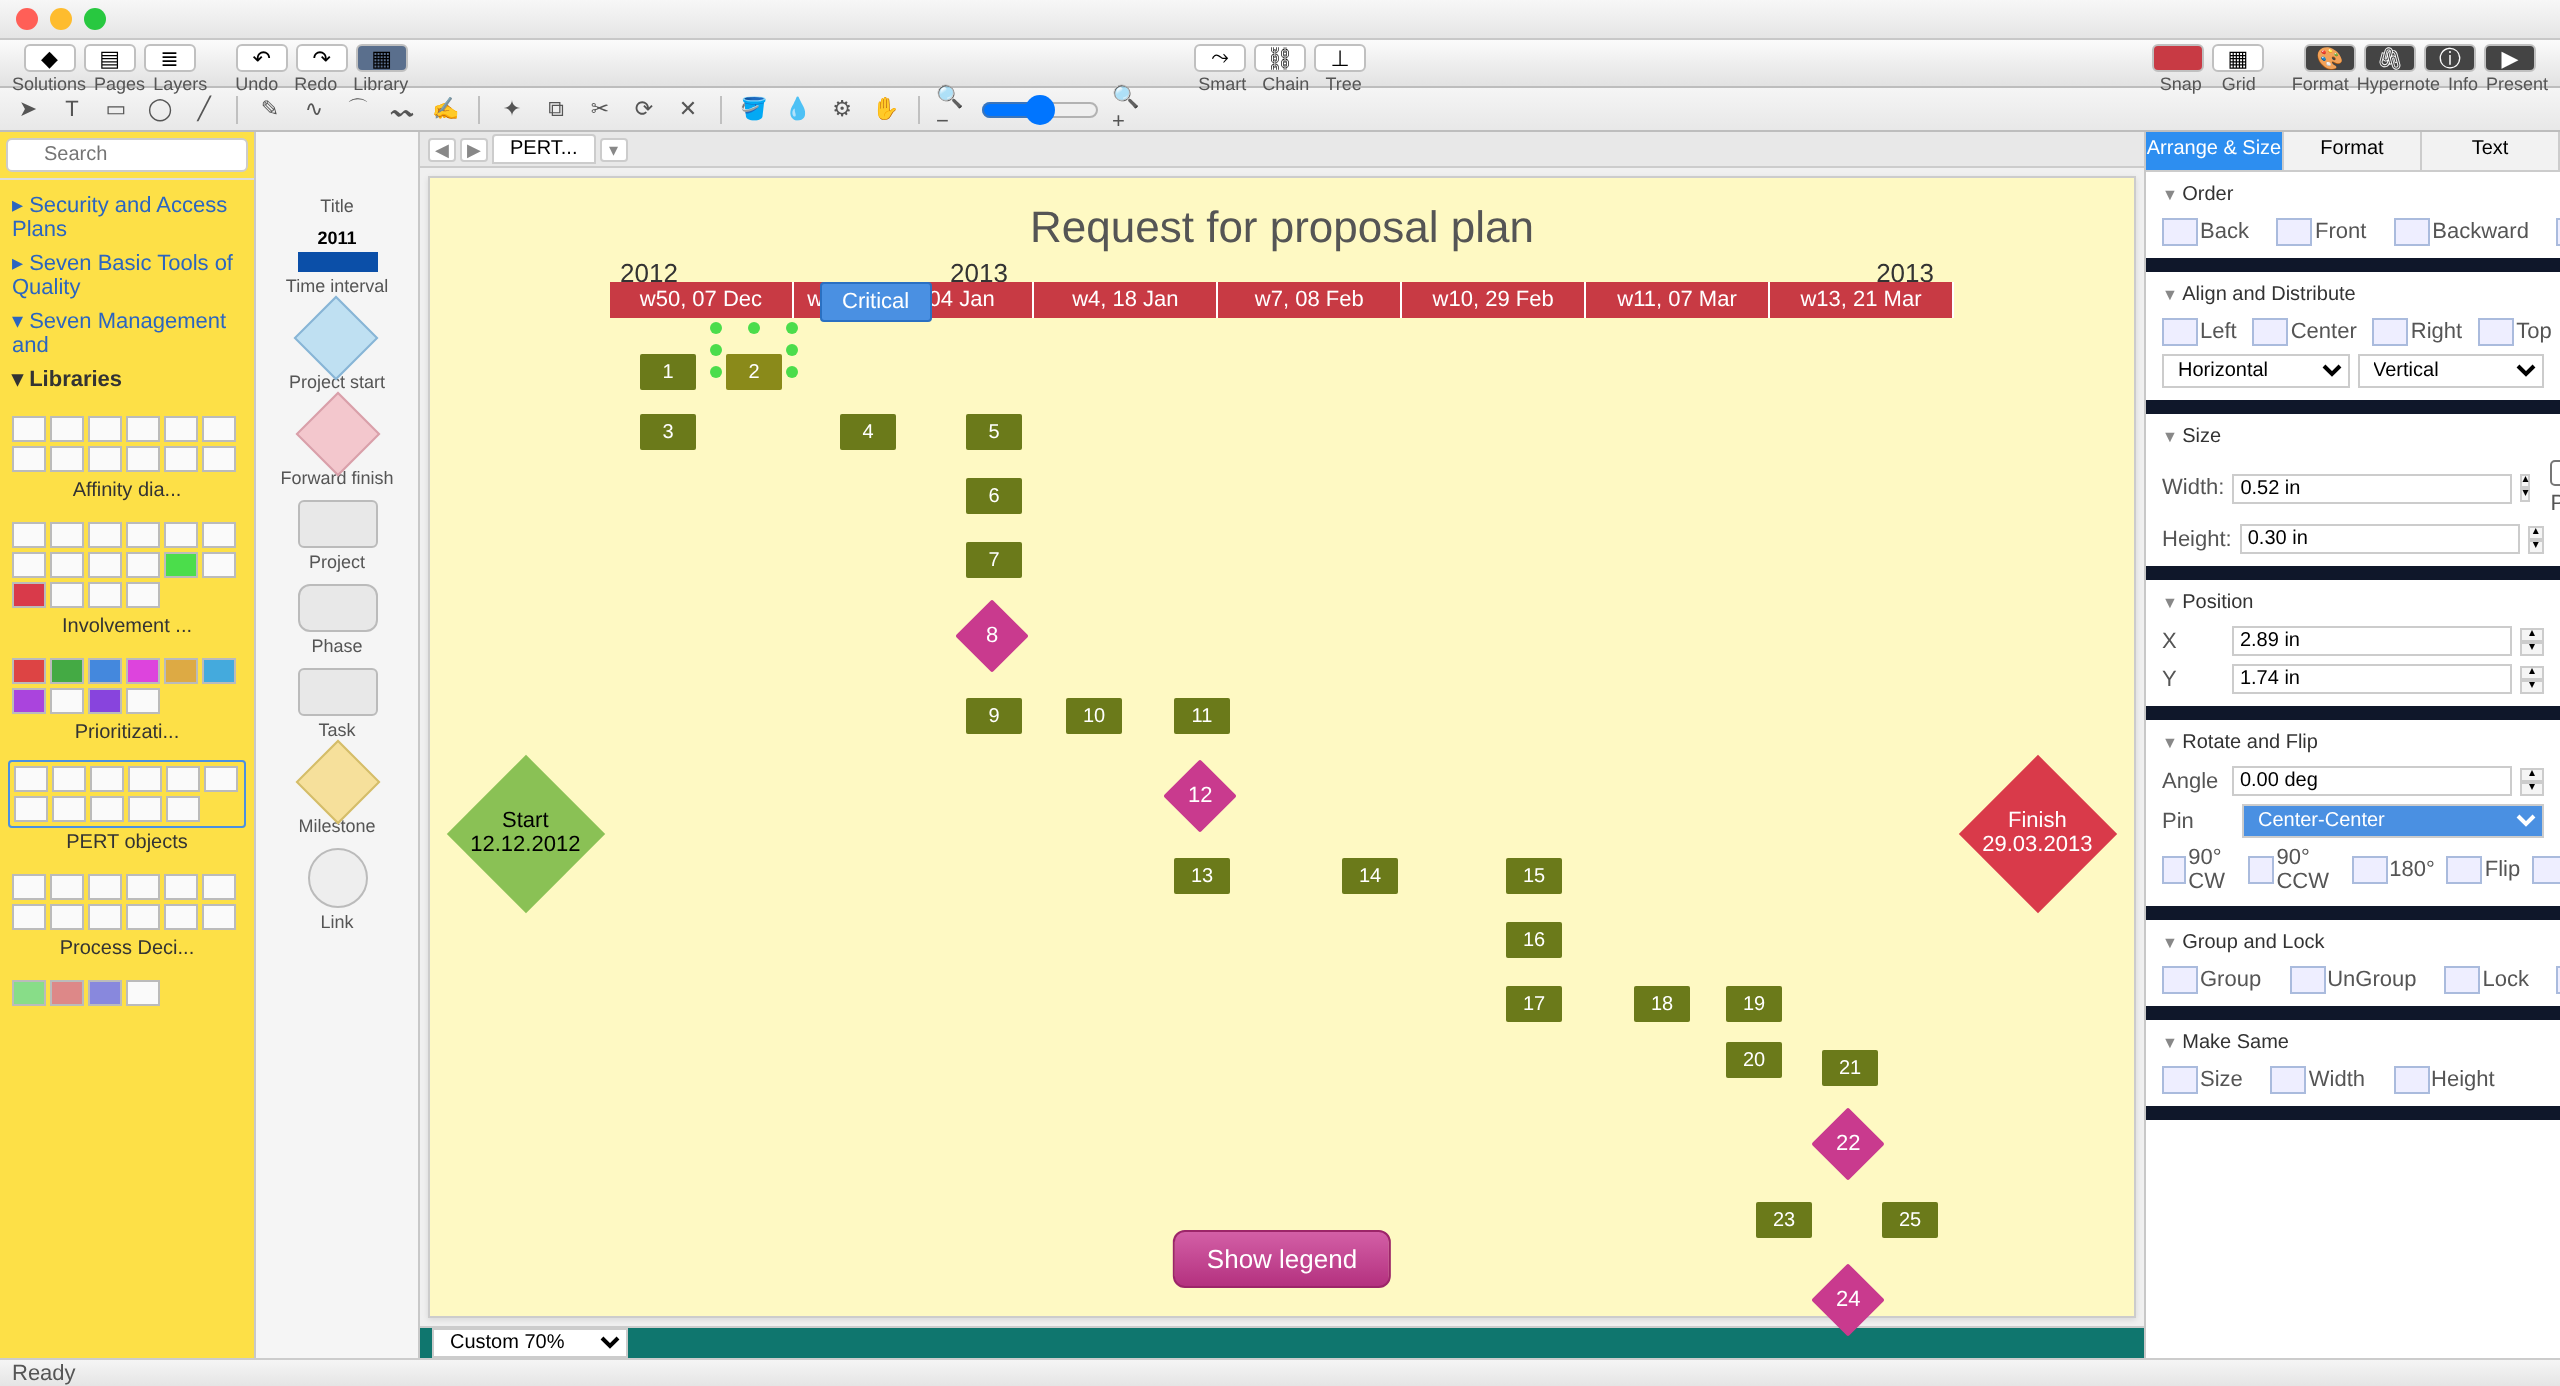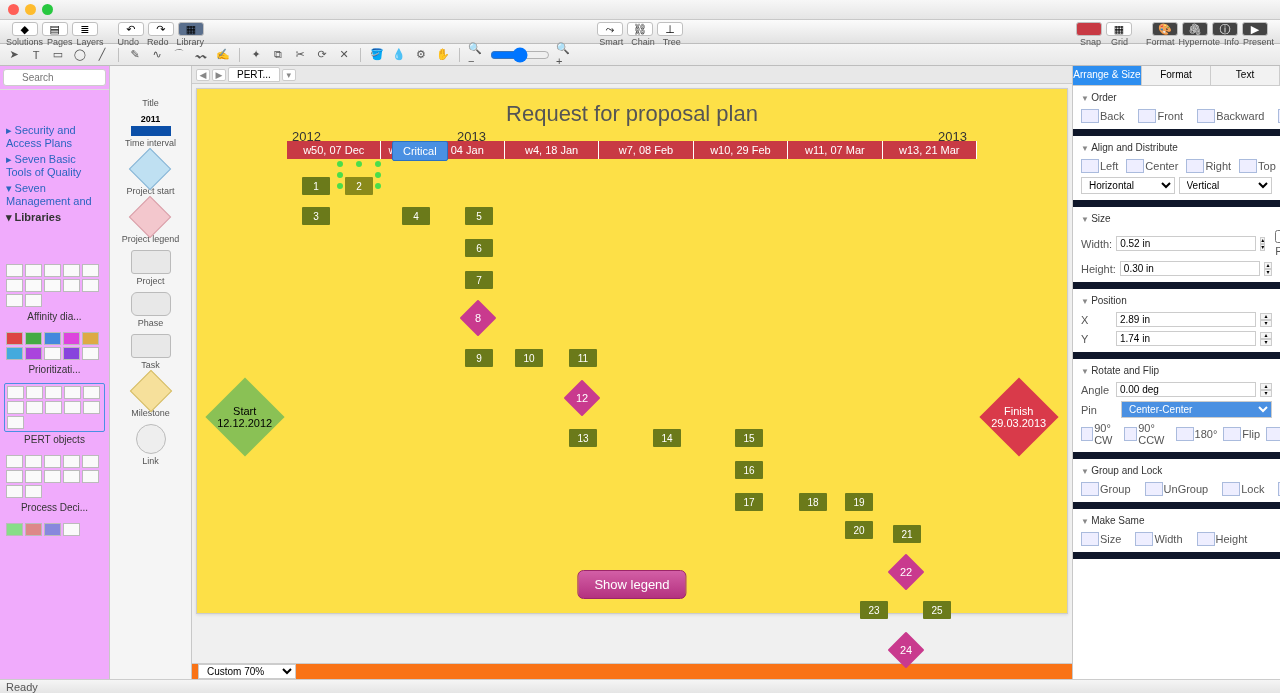--- a/index.html
+++ b/index.html
@@ -13,21 +13,21 @@
 .tb-group { display:flex; flex-direction:column; align-items:center; gap:1px;}
 .tb-icons { display:flex; gap:4px;}
 .tb-ico { width:26px; height:14px; background:#fff; border:1px solid #c0c0c0; border-radius:3px; display:flex; align-items:center; justify-content:center;}
 .tb-ico.active{background:#5a6f8d;}
 .tb-label { font-size:9px; color:#555; }
 .tb-spacer{flex:1;}
 .toolbar2 { height:22px; background:linear-gradient(#f5f5f5,#e8e8e8); border-bottom:1px solid #bdbdbd; display:flex; align-items:center; padding:0 6px; gap:6px;}
 .t2-ico { width:16px; height:16px; display:flex; align-items:center; justify-content:center; color:#555;}
 .t2-sep { width:1px; height:14px; background:#c0c0c0; margin:0 2px;}
 .main { display:flex; height:613px; }
-.leftpanel { width:110px; background:#f0abfc; border-right:1px solid #c8c8c8; display:flex; flex-direction:column;gap:28px; }
+.leftpanel { width:128px; background:#fde047; border-right:1px solid #c8c8c8; display:flex; flex-direction:column; }
 .searchwrap { padding:3px; border-bottom:1px solid #ddd;}
 .searchwrap input { width:100%; border:1px solid #ccc; border-radius:3px; padding:2px 4px 2px 18px; font-size:10px; background:#fff;}
 .tree { padding:4px 6px; font-size:10px; color:#2b65c0; }
 .tree div { padding:2px 0; cursor:pointer;}
 .tree .hd{color:#333; font-weight:bold;}
 .libgrid { flex:1; overflow-y:auto; padding:4px;}
 .libsect { margin-bottom:8px;}
 .libgrid-items { display:flex; flex-wrap:wrap; gap:2px; padding:2px;}
 .libitem { width:17px; height:13px; border:1px solid #bbb; background:#fafafa;}
 .libtitle { text-align:center; font-size:10px; color:#333; padding-top:2px;}
@@ -42,37 +42,37 @@
 .sh-dia.blue{background:#bfe0f2;border:1px solid #88b5d6;}
 .sh-dia.pink{background:#f3c7cd;border:1px solid #d9a0aa;}
 .sh-dia.yel{background:#f6e09b;border:1px solid #d4bd6a;}
 .sh-rect{background:#e8e8e8;border:1px solid #bbb;border-radius:3px;}
 .sh-rect.phase{border-radius:6px;}
 .sh-circ{width:30px;height:30px;border-radius:50%;background:#eee;border:1px solid #bbb;}
 .canvas-area { flex:1; display:flex; flex-direction:column; background:#f0f0f0; }
 .tabbar { height:18px; background:#e8e8e8; border-bottom:1px solid #ccc; display:flex; align-items:center; padding:0 4px; gap:2px;}
 .tabbar .nav{width:14px; text-align:center; color:#888; border:1px solid #ccc; background:#fff; border-radius:2px; font-size:9px;}
 .tab { padding:1px 8px; background:#fff; border:1px solid #ccc; border-radius:2px 2px 0 0; font-size:10px;}
-.canvas { flex:1; background:#fde047; margin:4px; border:1px solid #ccc; position:relative; box-shadow:0 1px 3px rgba(0,0,0,0.1);padding-left:32px;}
+.canvas { flex:1; background:#fef9c3; margin:4px; border:1px solid #ccc; position:relative; box-shadow:0 1px 3px rgba(0,0,0,0.1);padding-left:32px;}
 .chart-title { position:absolute; top:12px; left:50%; transform:translateX(-50%); font-size:22px; color:#555;}
 .year-labels { position:absolute; top:40px; font-size:13px; color:#333;}
 .timeband { position:absolute; top:52px; left:90px; right:90px; display:flex; }
 .wk { flex:1; background:#c83a44; color:#fff; text-align:center; padding:3px 0; font-size:11px; border-right:1px solid #fff;}
 .tooltip { position:absolute; top:52px; left:195px; background:#4a90e2; color:#fff; padding:3px 10px; border:1px solid #2a70c2; border-radius:2px; font-size:11px; z-index:5;}
 .node { position:absolute; width:28px; height:18px; background:#6b7a1a; color:#fff; font-size:10px; display:flex; align-items:center; justify-content:center; border-radius:1px;}
 .diamond-node{width:26px;height:26px;transform:rotate(45deg);background:#c93a8e;}
 .diamond-node span{transform:rotate(-45deg);}
 .start-end { position:absolute; width:56px; height:56px; transform:rotate(45deg); display:flex; align-items:center; justify-content:center;}
 .start-end .inner{transform:rotate(-45deg); text-align:center; font-size:10px;}
 .start{background:#8ac155;left:20px;top:300px;}
 .finish{background:#d93a4a;right:20px;top:300px;color:#fff;}
 .sel-handles{position:absolute;left:140px;top:72px;width:44px;height:28px;}
 .sel-handles i{position:absolute;width:6px;height:6px;background:#4bdd4b;border-radius:50%;}
 .legend-btn{position:absolute;bottom:14px;left:50%;transform:translateX(-50%);background:linear-gradient(#d35fa6,#b4317f); color:#fff; padding:6px 16px; border-radius:6px; font-size:13px; border:1px solid #9c2569;margin-top:35px;}
-.statusbar-canvas{height:16px;background:#f97316;border-top:1px solid #ccc;display:flex;align-items:center;padding:0 6px;margin-top:45px;}
+.statusbar-canvas{height:16px;background:#0f766e;border-top:1px solid #ccc;display:flex;align-items:center;padding:0 6px;}
 .zoom-sel{font-size:10px;border:1px solid #ccc;background:#fff;padding:0 14px 0 4px;}
 .rightpanel { width:208px; background:#fff; border-left:1px solid #c8c8c8; display:flex; flex-direction:column;}
 .rtabs { display:flex; height:20px; border-bottom:1px solid #ccc;}
 .rtab { flex:1; text-align:center; font-size:10px; padding:3px 0; background:#f2f2f2; border-right:1px solid #ccc;}
 .rtab.active{background:#2d8ef0;color:#fff;}
 .rsection { padding:4px 8px; border-bottom:7px solid #0f172a;}
 .rhead { font-size:10px; color:#333; padding:2px 0 4px;}
 .rhead::before{content:"▼ "; font-size:8px; color:#888;}
 .iconrow { display:flex; gap:14px; justify-content:flex-start; padding:2px 0;}
 .iconbtn { display:flex; flex-direction:row; align-items:center; gap:1px; font-size:8px; color:#555;}
@@ -214,20 +214,41 @@
             <div class="libitem"></div>
             <div class="libitem"></div>
             <div class="libitem"></div>
             <div class="libitem"></div>
             <div class="libitem"></div>
           </div>
         <div class="libtitle">Affinity dia...</div>
       </div>
       <div class="libsect">
         <div class="libgrid-items">
+            <div class="libitem"></div>
+            <div class="libitem"></div>
+            <div class="libitem"></div>
+            <div class="libitem"></div>
+            <div class="libitem"></div>
+            <div class="libitem"></div>
+            <div class="libitem"></div>
+            <div class="libitem"></div>
+            <div class="libitem"></div>
+            <div class="libitem"></div>
+            <div class="libitem" style="background:#4bdd4b"></div>
+            <div class="libitem"></div>
+            <div class="libitem" style="background:#d93a4a"></div>
+            <div class="libitem"></div>
+            <div class="libitem"></div>
+            <div class="libitem"></div>
+          </div>
+        <div class="libtitle">Involvement ...</div>
+      </div>
+      <div class="libsect">
+        <div class="libgrid-items">
             <div class="libitem" style="background:#d44"></div>
             <div class="libitem" style="background:#4a4"></div>
             <div class="libitem" style="background:#48d"></div>
             <div class="libitem" style="background:#d4d"></div>
             <div class="libitem" style="background:#da4"></div>
             <div class="libitem" style="background:#4ad"></div>
             <div class="libitem" style="background:#a4d"></div>
             <div class="libitem"></div>
             <div class="libitem" style="background:#84d"></div>
             <div class="libitem"></div>
@@ -287,21 +308,21 @@
         <div style="font-size:9px;font-weight:bold">2011</div>
         <div class="shp-box sh-interval" style="height:10px"></div>
         <div class="shp-label">Time interval</div>
       </div>
     <div class="shp">
         <div class="sh-dia blue"></div>
         <div class="shp-label">Project start</div>
       </div>
     <div class="shp">
         <div class="sh-dia pink"></div>
-        <div class="shp-label">Project legend</div>
+        <div class="shp-label">Forward finish</div>
       </div>
     <div class="shp">
         <div class="shp-box sh-rect"></div>
         <div class="shp-label">Project</div>
       </div>
     <div class="shp">
         <div class="shp-box sh-rect phase"></div>
         <div class="shp-label">Phase</div>
       </div>
     <div class="shp">

